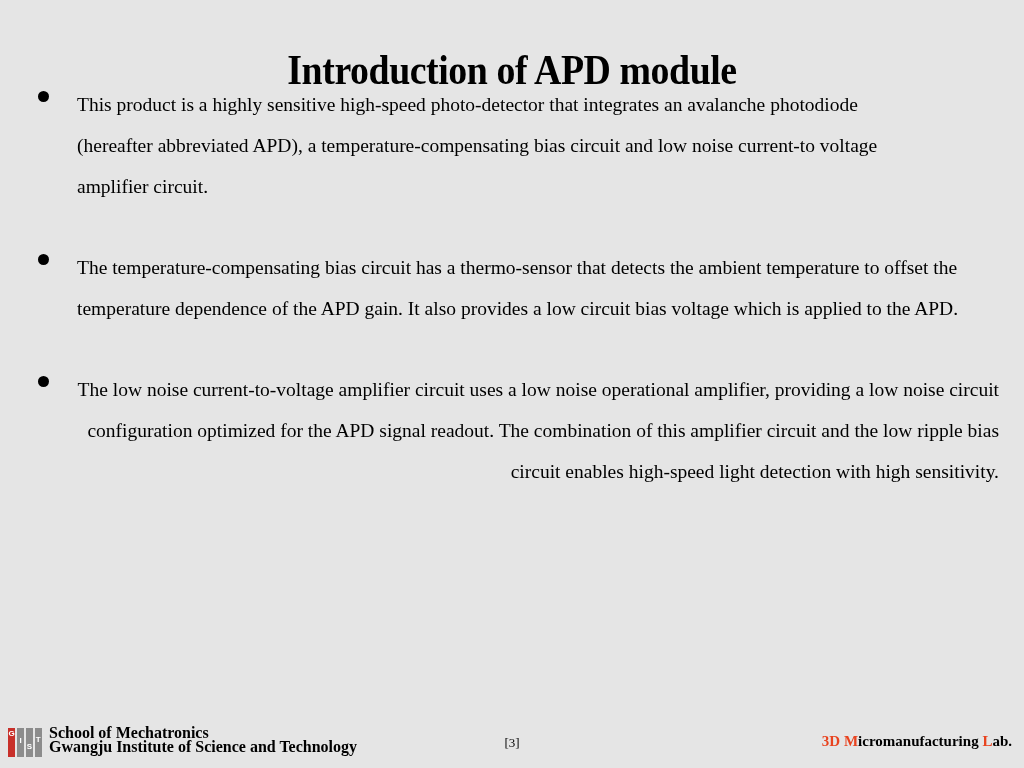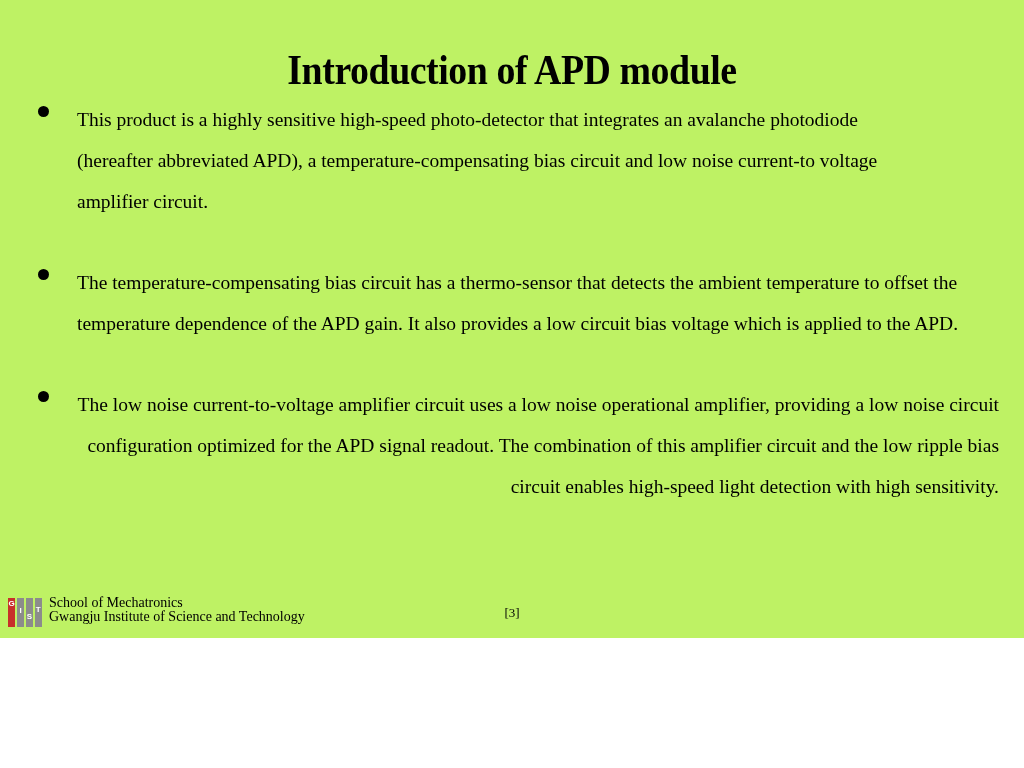--- a/index.html
+++ b/index.html
@@ -4,22 +4,22 @@
 <title>Introduction of APD module</title>
 <style>
   html, body {
     margin: 0;
     padding: 0;
     background: #ffffff;
   }
   #slide {
     position: relative;
     width: 1024px;
-    height: 638px;
-    background: #bef264;
+    height: 768px;
+    background: #e5e5e5;
     overflow: hidden;
     font-family: "Liberation Serif", "DejaVu Serif", serif;
     color: #000000;
   }
 
   
   #slide-title {
     position: absolute;
     left: 0;
     top: 16px;
@@ -32,21 +32,21 @@
     letter-spacing: -0.5px;
     transform: scaleX(0.88);
     transform-origin: center top;
     white-space: nowrap;
   }
 
   
   #body-list {
     position: absolute;
     left: 38px;
-    top: 99px;
+    top: 84px;
     width: 960px;
   }
   .bullet-item {
     position: relative;
     padding-left: 39px;
     margin-bottom: 40px;
   }
   .bullet-item:last-child {
     margin-bottom: 0;
   }
@@ -115,22 +115,22 @@
   .logo-bar.bar-g span { top: 2px; }
   .logo-bar.bar-i { background: #8c8c8c; }
   .logo-bar.bar-i span { top: 9px; }
   .logo-bar.bar-s { background: #8c8c8c; }
   .logo-bar.bar-s span { top: 15px; }
   .logo-bar.bar-t { background: #8c8c8c; }
   .logo-bar.bar-t span { top: 8px; }
 
   #footer-org {
     font-family: "Liberation Serif", "DejaVu Serif", serif;
-    font-weight: normal;
-    font-size: 14px;
+    font-weight: bold;
+    font-size: 16px;
     line-height: 14px;
     color: #000000;
     white-space: nowrap;
   }
   #page-number {
     position: absolute;
     left: 0;
     top: 13px;
     width: 1024px;
     text-align: center;
@@ -196,16 +196,17 @@
         </div>
       </div>
       <div id="footer-org">
         <div>School of Mechatronics</div>
         <div>Gwangju Institute of Science and Technology</div>
       </div>
     </div>
 
     <div id="page-number">[3]</div>
 
+    <div id="lab-name"><span class="accent">3D </span><span class="accent">M</span><span>icromanufacturing </span><span class="accent">L</span><span>ab.</span></div>
 
   </div>
 
 </div>
 
 </body></html>

